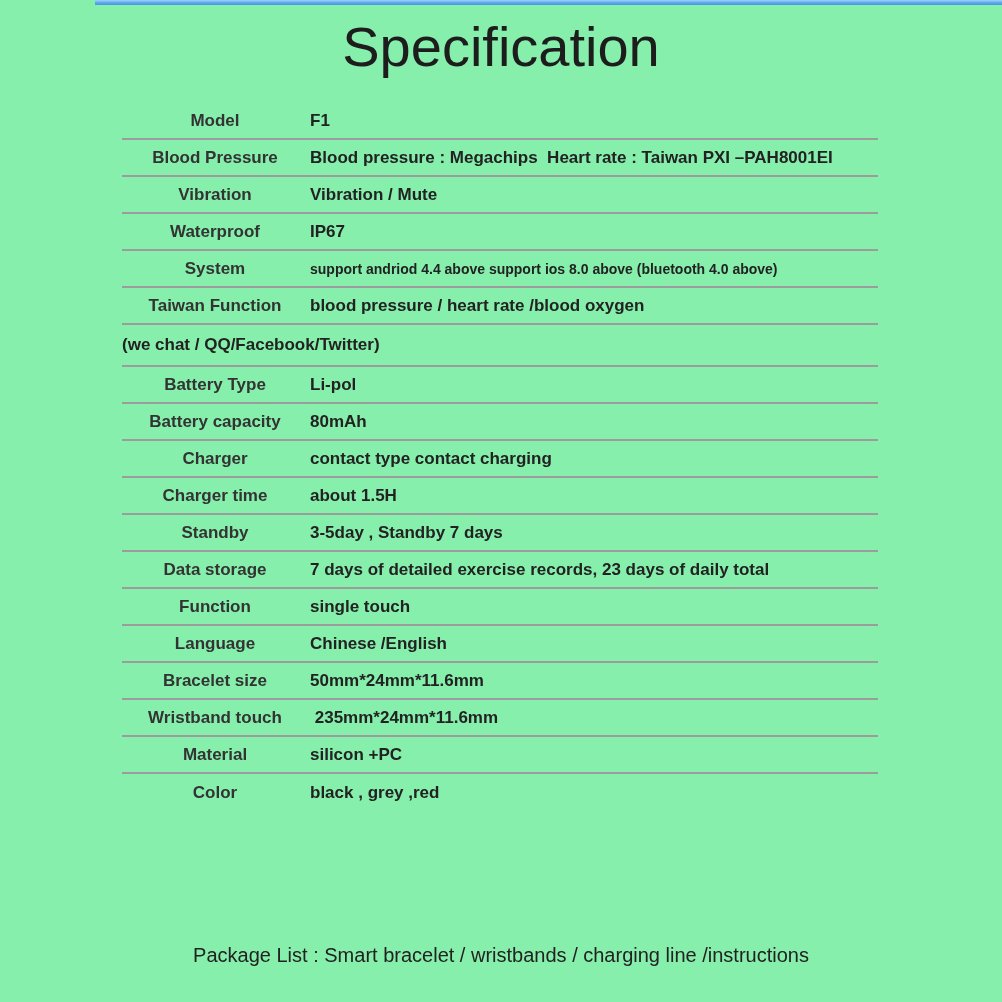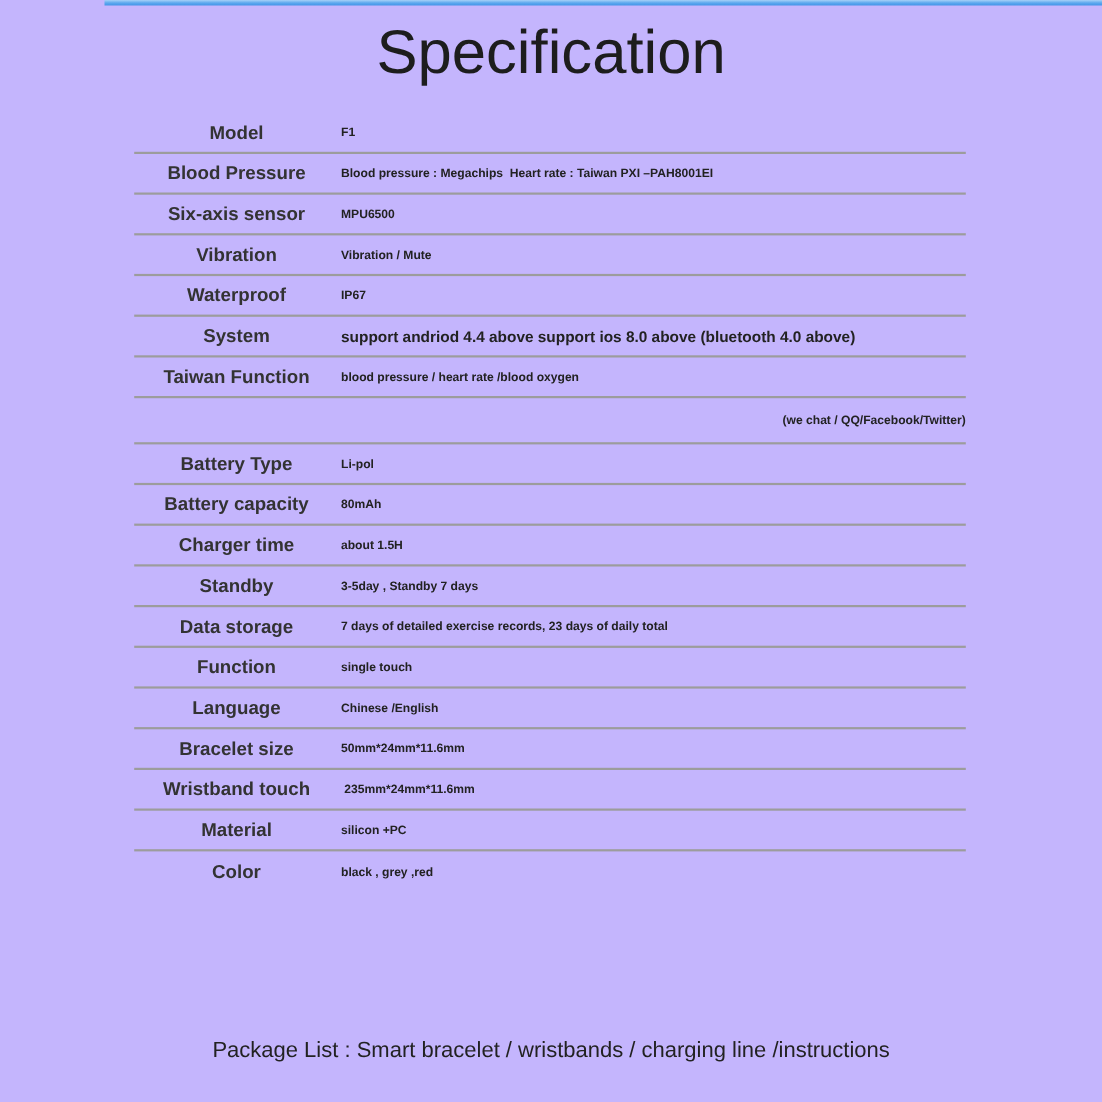--- a/index.html
+++ b/index.html
@@ -1,20 +1,20 @@
 <!DOCTYPE html>
 <html><head>
 <meta charset="utf-8">
 <style>
   html, body { margin: 0; padding: 0; background: #fff; }
   .page {
     position: relative;
     width: 1002px;
     height: 1002px;
-    background: #c4b5fd;
+    background: #86efac;
     font-family: "Liberation Sans", sans-serif;
     color: #262626;
     overflow: hidden;
   }
   .top-bar {
     position: absolute;
     top: 0;
     left: 95px;
     right: 0;
     height: 5px;
@@ -49,30 +49,30 @@
     width: 186px;
     flex: none;
     text-align: center;
     font-size: 17px;
     font-weight: 700;
     color: #333333;
     white-space: nowrap;
   }
   .spec-row .value {
     flex: 1;
-    font-size: 11px;
+    font-size: 17px;
     font-weight: 700;
     color: #222222;
     white-space: pre;
     padding-left: 2px;
   }
   .spec-row.small-value .value { font-size: 14px; }
   .spec-row.continuation { height: 42px; }
   .spec-row.continuation .value {
-    text-align: right;
+    text-align: left;
     padding-left: 0;
   }
   .spec-row.no-border { border-bottom: none; }
   .package-list {
     position: absolute;
     top: 944px;
     left: 0;
     width: 100%;
     text-align: center;
     font-size: 20px;
@@ -95,24 +95,20 @@
       <div class="label">Model</div>
       <div class="value">F1</div>
     </div>
 
 
     <div class="spec-row">
       <div class="label">Blood Pressure</div>
       <div class="value">Blood pressure : Megachips  Heart rate : Taiwan PXI –PAH8001EI</div>
     </div>
 
-    <div class="spec-row">
-      <div class="label">Six-axis sensor</div>
-      <div class="value">MPU6500</div>
-    </div>
 
     <div class="spec-row">
       <div class="label">Vibration</div>
       <div class="value">Vibration / Mute</div>
     </div>
 
     <div class="spec-row">
       <div class="label">Waterproof</div>
       <div class="value">IP67</div>
     </div>
@@ -136,20 +132,24 @@
     <div class="spec-row">
       <div class="label">Battery Type</div>
       <div class="value">Li-pol</div>
     </div>
 
     <div class="spec-row">
       <div class="label">Battery capacity</div>
       <div class="value">80mAh</div>
     </div>
 
+    <div class="spec-row">
+      <div class="label">Charger</div>
+      <div class="value">contact type contact charging</div>
+    </div>
 
     <div class="spec-row">
       <div class="label">Charger time</div>
       <div class="value">about 1.5H</div>
     </div>
 
     <div class="spec-row">
       <div class="label">Standby</div>
       <div class="value">3-5day , Standby 7 days</div>
     </div>

